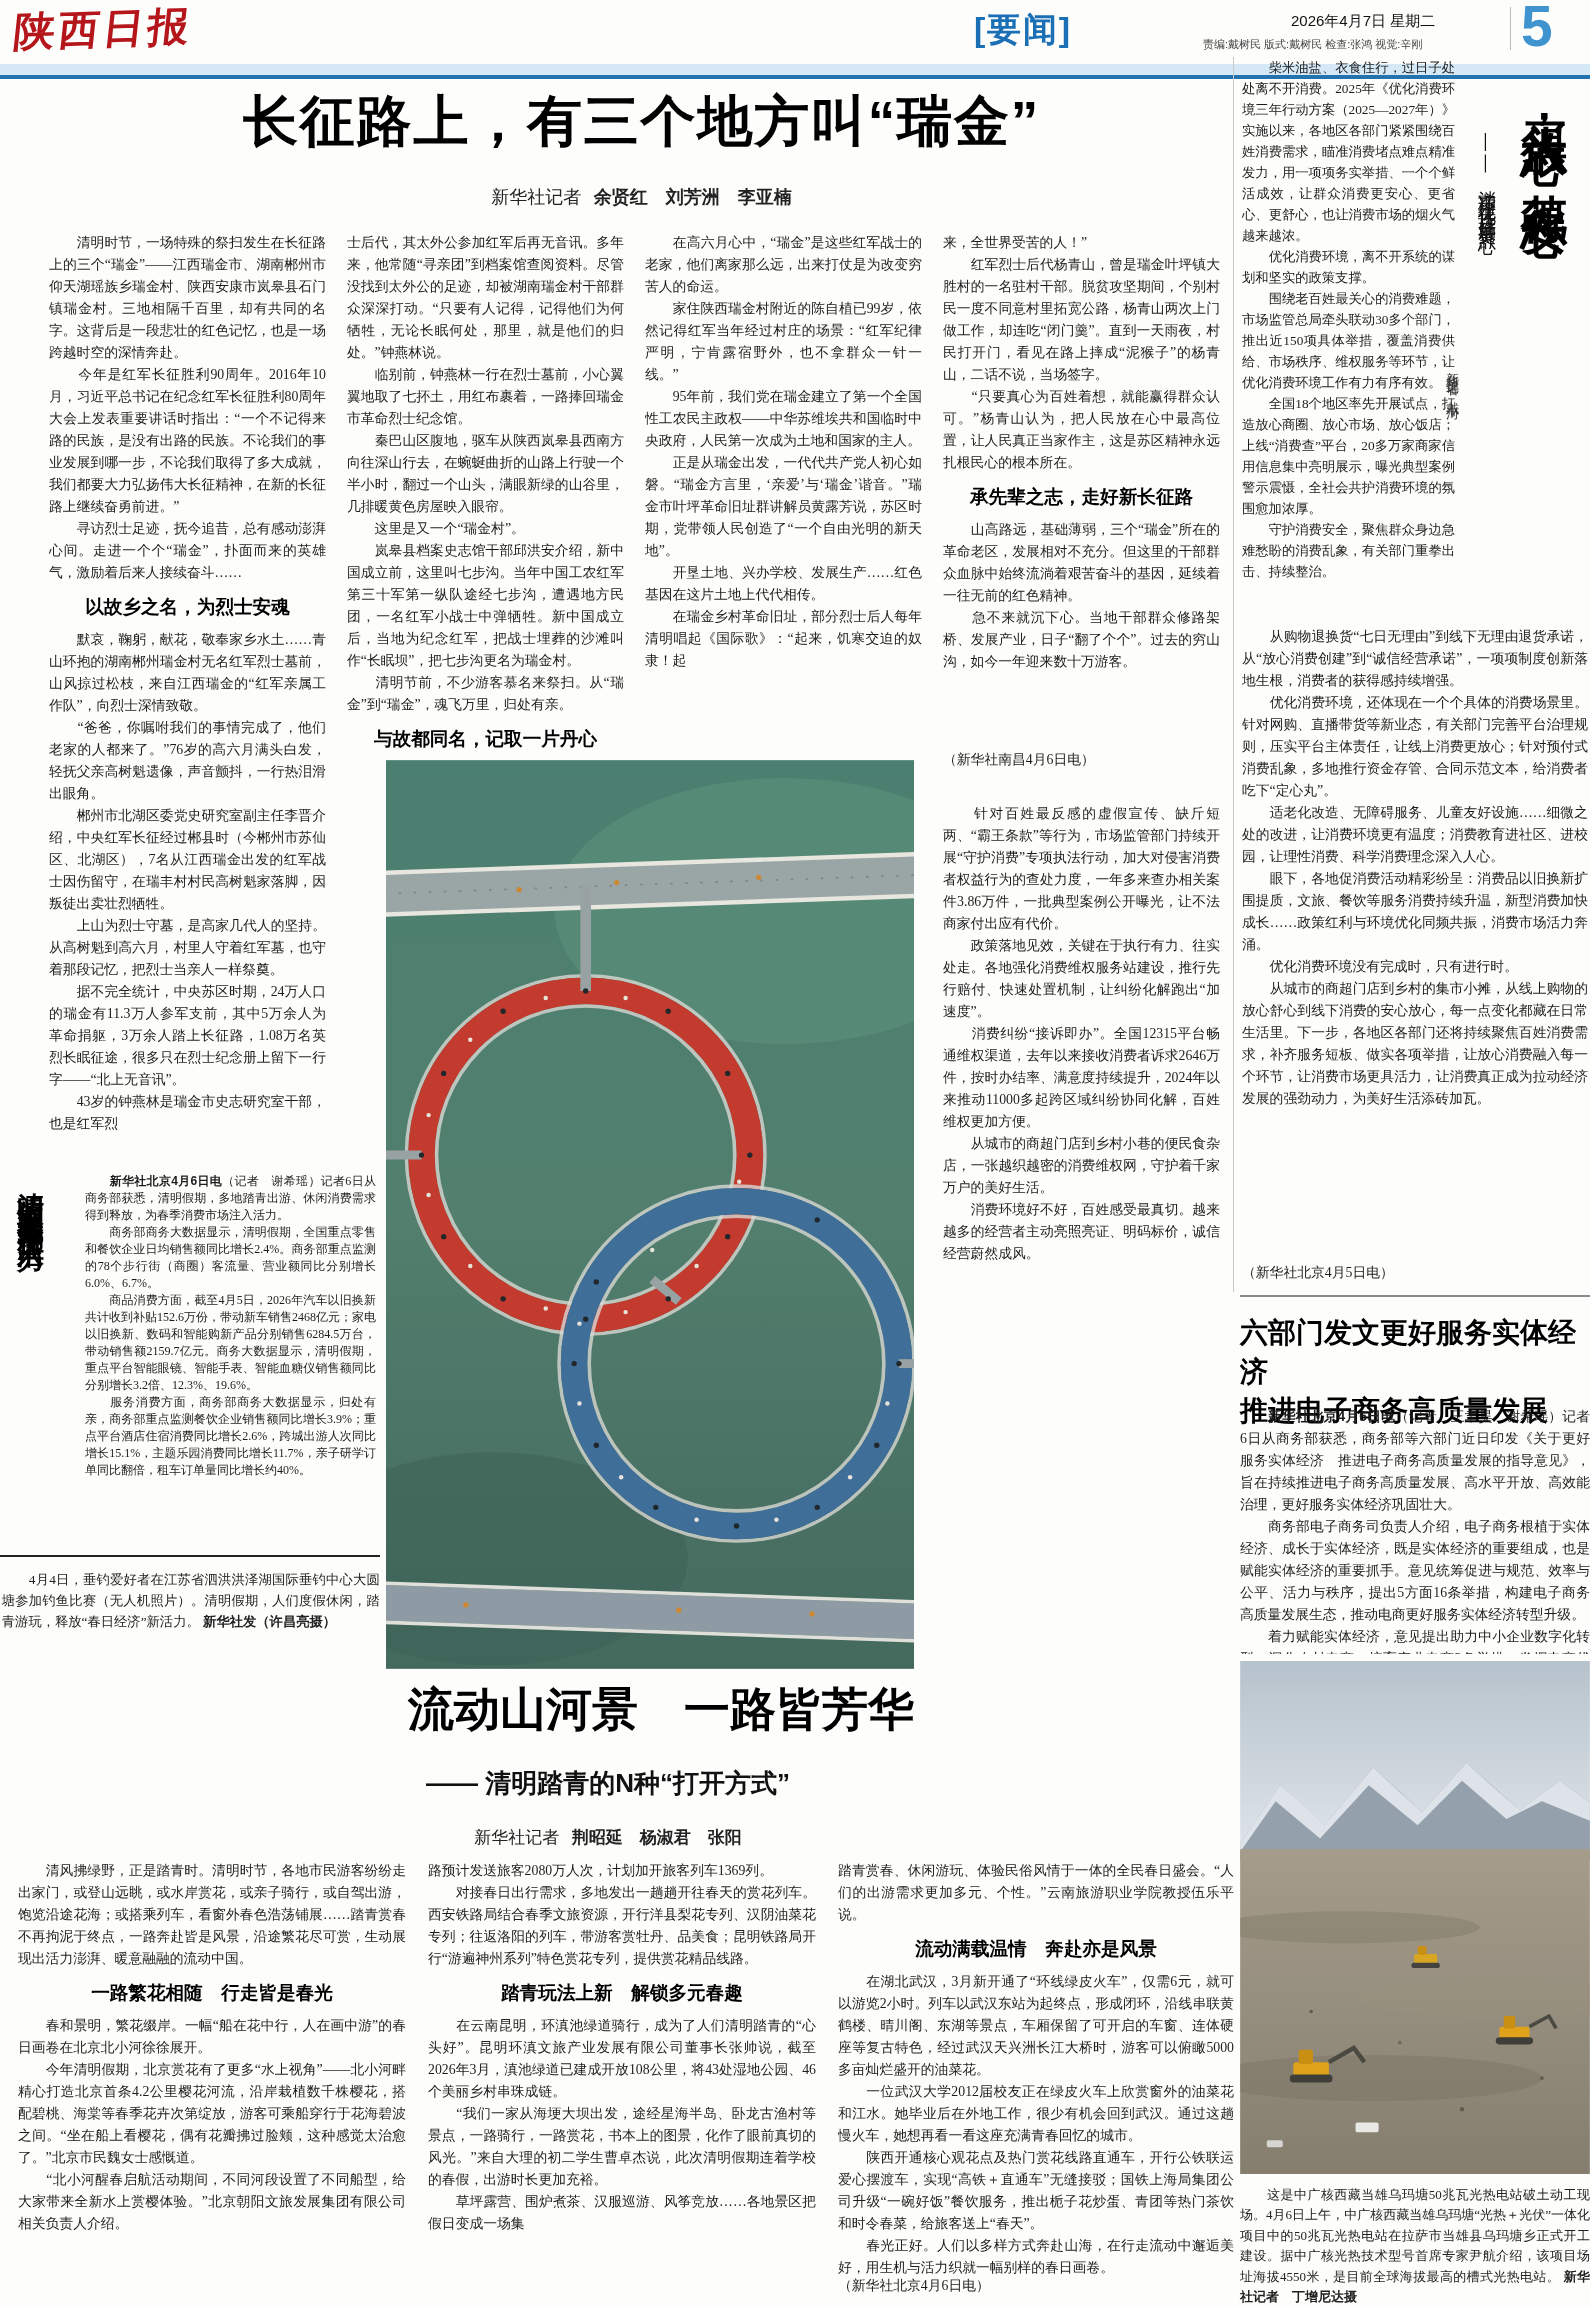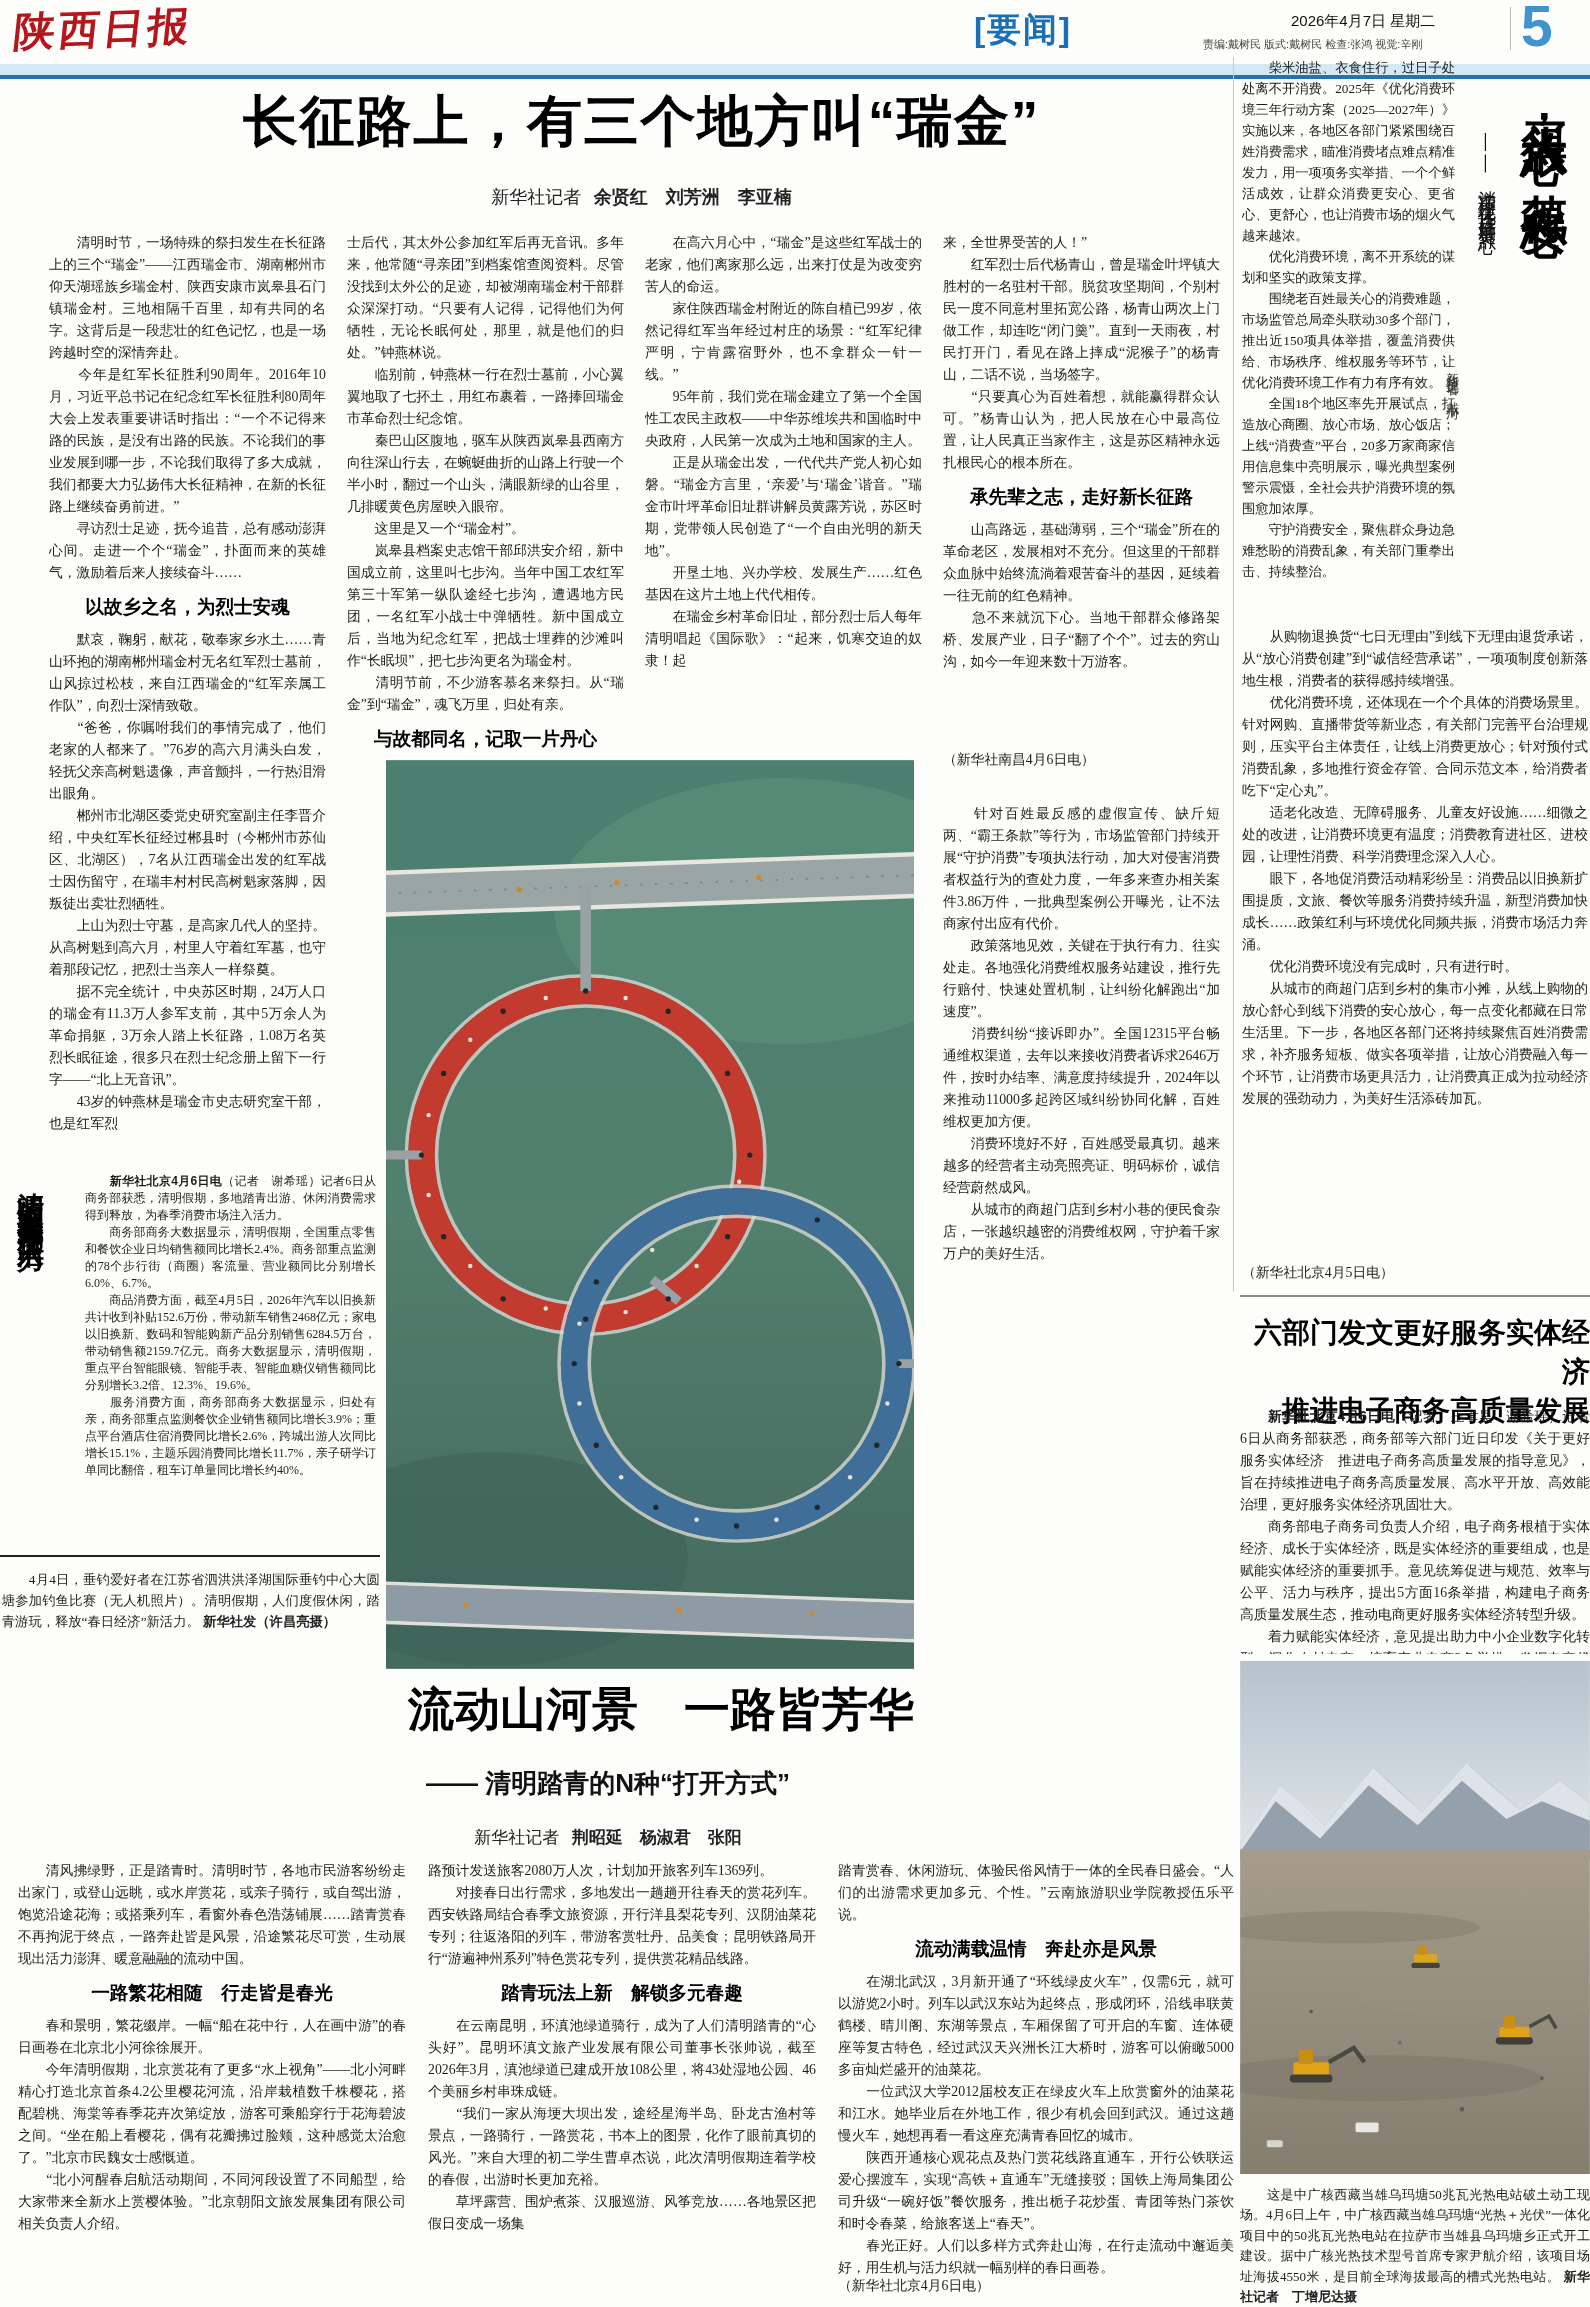--- a/index.html
+++ b/index.html
@@ -43,21 +43,21 @@
   #cons-subtitle{left:1475px;top:133px;height:461px;font-family:"Liberation Sans",sans-serif;
         font-size:18px;letter-spacing:3.5px;color:#111;}
   #cons-byline{left:1443px;top:362px;height:222px;font-size:13px;color:#333;letter-spacing:2.7px;}
   #cons-col-1{left:1242px;top:57px;width:213px;height:570px;font-size:13.3px;line-height:21px;}
   #cons-col-2{left:943px;top:803px;width:277px;height:486px;}
   #cons-col-3{left:1242px;top:626px;width:346px;height:632px;}
   #cons-dateline{left:1242px;top:1264px;width:346px;}
   #ecom-rule{left:1240px;top:1295px;width:350px;height:1.8px;background:#8a8a8a;}
   
   #ecom-title{left:1240px;top:1313px;width:350px;font-family:"Liberation Sans",sans-serif;
-        font-weight:900;font-size:28px;line-height:39px;color:#000;text-align:right;}
+        font-weight:900;font-size:28px;line-height:39px;color:#000;}
   #ecom-body{left:1240px;top:1406px;width:350px;height:248px;}
   #solar-photo{left:1240px;top:1661px;width:350px;height:513px;}
   .photo-caption{font-size:13px;line-height:20.4px;text-align:justify;color:#222;
         font-family:"Liberation Serif",serif;}
   #solar-caption{left:1240px;top:2185px;width:350px;}
   
   #sidebar-title{left:12.4px;top:1171px;height:380px;font-family:"Liberation Sans",sans-serif;
         font-weight:900;font-size:27px;letter-spacing:4.4px;color:#000;}
   #sidebar-body{left:85px;top:1173px;width:291px;height:373px;font-size:12px;line-height:17px;}
   #sidebar-rule{left:0;top:1555px;width:380px;height:1.8px;background:#222;}
@@ -141,22 +141,22 @@
       <p>　　柴米油盐、衣食住行，过日子处处离不开消费。2025年《优化消费环境三年行动方案（2025—2027年）》实施以来，各地区各部门紧紧围绕百姓消费需求，瞄准消费堵点难点精准发力，用一项项务实举措、一个个鲜活成效，让群众消费更安心、更省心、更舒心，也让消费市场的烟火气越来越浓。</p>
       <p>　　优化消费环境，离不开系统的谋划和坚实的政策支撑。</p>
       <p>　　围绕老百姓最关心的消费难题，市场监管总局牵头联动30多个部门，推出近150项具体举措，覆盖消费供给、市场秩序、维权服务等环节，让优化消费环境工作有力有序有效。</p>
       <p>　　全国18个地区率先开展试点，打造放心商圈、放心市场、放心饭店；上线“消费查”平台，20多万家商家信用信息集中亮明展示，曝光典型案例警示震慑，全社会共护消费环境的氛围愈加浓厚。</p>
       <p>　　守护消费安全，聚焦群众身边急难愁盼的消费乱象，有关部门重拳出击、持续整治。</p>
     </div>
   <div class="abs article-col" id="cons-col-2">
       <p>　　针对百姓最反感的虚假宣传、缺斤短两、“霸王条款”等行为，市场监管部门持续开展“守护消费”专项执法行动，加大对侵害消费者权益行为的查处力度，一年多来查办相关案件3.86万件，一批典型案例公开曝光，让不法商家付出应有代价。</p>
       <p>　　政策落地见效，关键在于执行有力、往实处走。各地强化消费维权服务站建设，推行先行赔付、快速处置机制，让纠纷化解跑出“加速度”。</p>
       <p>　　消费纠纷“接诉即办”。全国12315平台畅通维权渠道，去年以来接收消费者诉求2646万件，按时办结率、满意度持续提升，2024年以来推动11000多起跨区域纠纷协同化解，百姓维权更加方便。</p>
+      <p>　　从城市的商超门店到乡村小巷的便民食杂店，一张越织越密的消费维权网，守护着千家万户的美好生活。</p>
       <p>　　消费环境好不好，百姓感受最真切。越来越多的经营者主动亮照亮证、明码标价，诚信经营蔚然成风。</p>
-      <p>　　从城市的商超门店到乡村小巷的便民食杂店，一张越织越密的消费维权网，守护着千家万户的美好生活。</p>
     </div>
   <div class="abs article-col" id="cons-col-3">
       <p>　　从购物退换货“七日无理由”到线下无理由退货承诺，从“放心消费创建”到“诚信经营承诺”，一项项制度创新落地生根，消费者的获得感持续增强。</p>
       <p>　　优化消费环境，还体现在一个个具体的消费场景里。针对网购、直播带货等新业态，有关部门完善平台治理规则，压实平台主体责任，让线上消费更放心；针对预付式消费乱象，多地推行资金存管、合同示范文本，给消费者吃下“定心丸”。</p>
       <p>　　适老化改造、无障碍服务、儿童友好设施……细微之处的改进，让消费环境更有温度；消费教育进社区、进校园，让理性消费、科学消费理念深入人心。</p>
       <p>　　眼下，各地促消费活动精彩纷呈：消费品以旧换新扩围提质，文旅、餐饮等服务消费持续升温，新型消费加快成长……政策红利与环境优化同频共振，消费市场活力奔涌。</p>
       <p>　　优化消费环境没有完成时，只有进行时。</p>
       <p>　　从城市的商超门店到乡村的集市小摊，从线上购物的放心舒心到线下消费的安心放心，每一点变化都藏在日常生活里。下一步，各地区各部门还将持续聚焦百姓消费需求，补齐服务短板、做实各项举措，让放心消费融入每一个环节，让消费市场更具活力，让消费真正成为拉动经济发展的强劲动力，为美好生活添砖加瓦。</p>
     </div>
   <div class="abs dateline" id="cons-dateline">（新华社北京4月5日电）</div>

